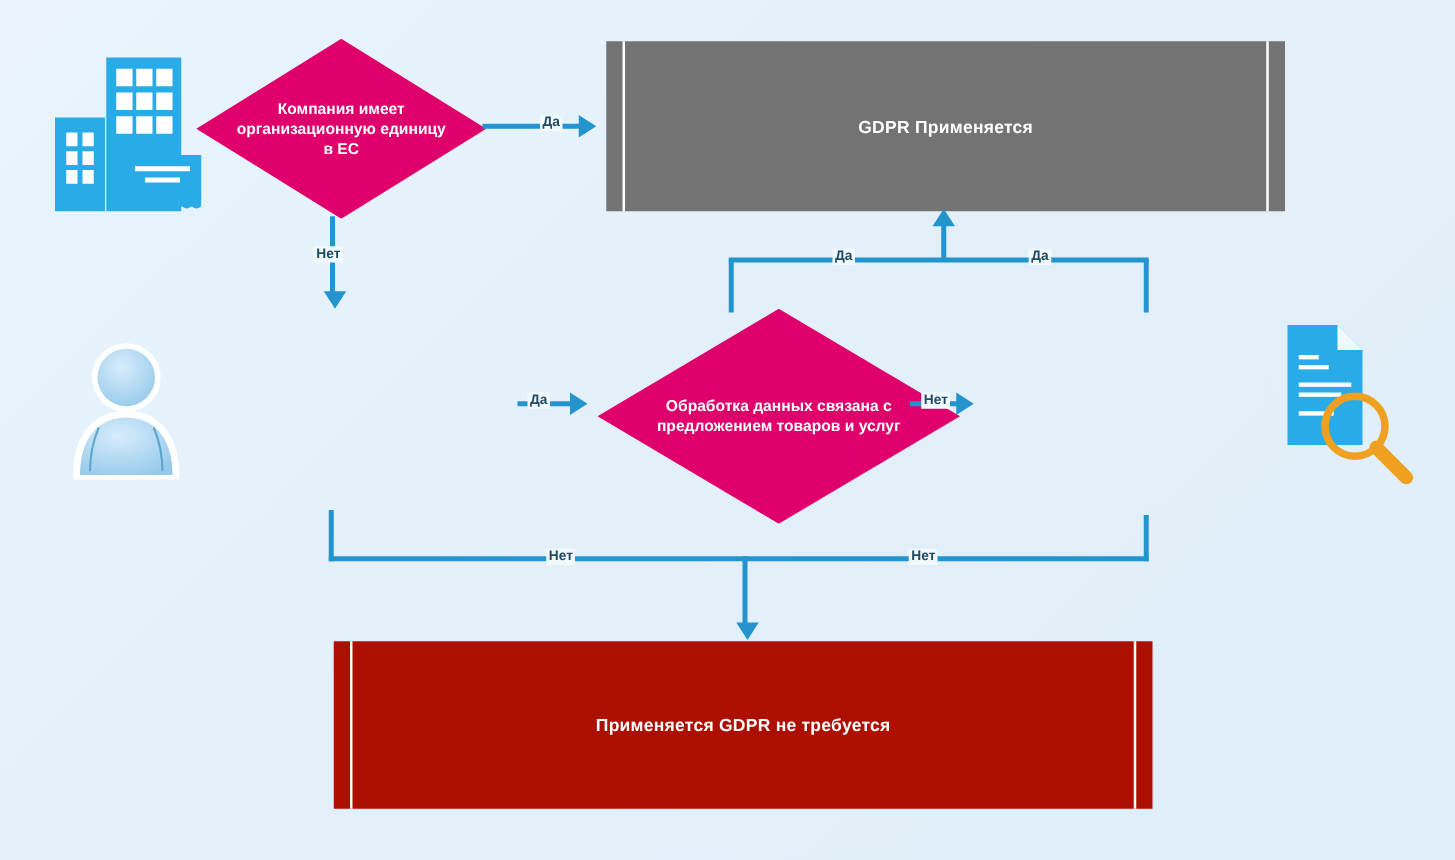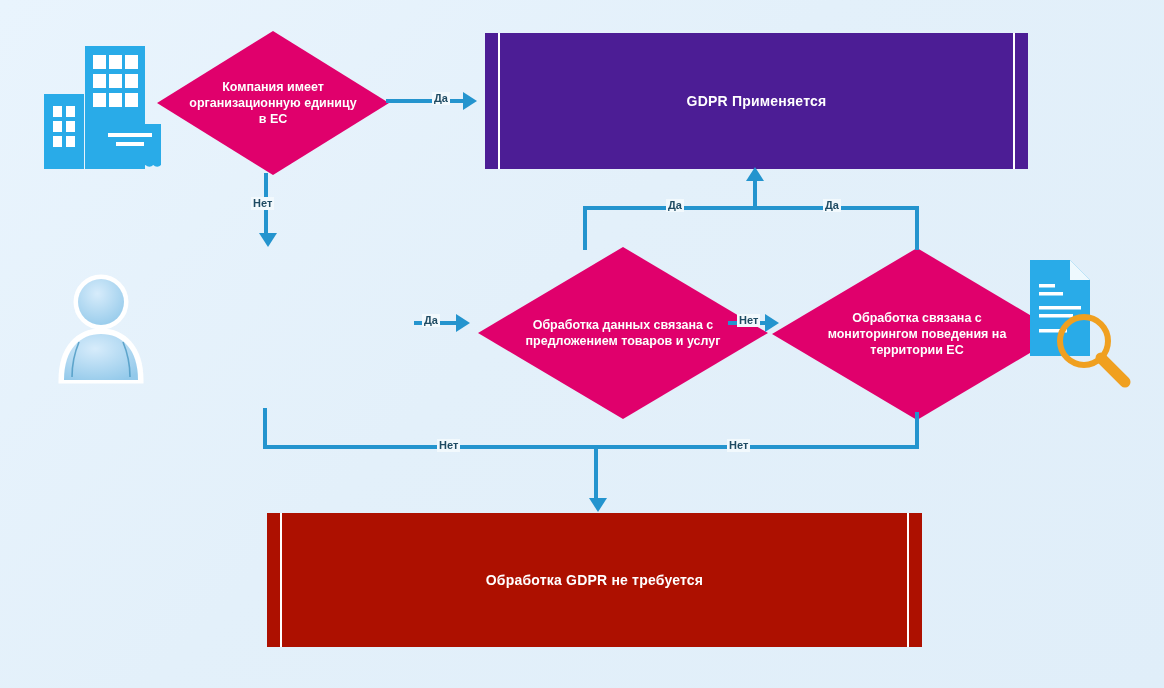--- a/index.html
+++ b/index.html
@@ -32,21 +32,21 @@
   .termbox{position:absolute;display:flex;align-items:center;justify-content:center;}
   .termbox .inner-line-l,.termbox .inner-line-r{
     position:absolute;top:0;bottom:0;width:2px;background:#ffffff;
   }
   .termbox .inner-line-l{left:13px;}
   .termbox .inner-line-r{right:13px;}
   .termbox .blabel{
     position:relative;z-index:2;color:#ffffff;font-weight:bold;font-size:14px;
     letter-spacing:.2px;
   }
-  .green{background:#4c1d95;}
+  .green{background:#737373;}
   .red{background:#ad1000;}
 
   
   .line-h{position:absolute;height:4px;background:#2494ce;}
   .line-v{position:absolute;width:4px;background:#2494ce;}
   .arrow-r{position:absolute;width:0;height:0;
     border-top:9px solid transparent;border-bottom:9px solid transparent;
     border-left:14px solid #2494ce;}
   .arrow-d{position:absolute;width:0;height:0;
     border-left:9px solid transparent;border-right:9px solid transparent;
@@ -153,25 +153,20 @@
 
   <div class="diamond" style="left:478px;top:247px;width:290px;height:172px;font-size:12.5px;">
     <span class="dtext">Обработка данных связана с
 предложением товаров и услуг</span>
   </div>
 
   <div class="line-h" style="left:728px;top:321px;width:42px;"></div>
   <div class="arrow-r" style="left:765px;top:314px;"></div>
   <div class="edge-label" style="left:737px;top:314px;">Нет</div>
 
-  <div class="diamond" style="left:772px;top:248px;width:290px;height:172px;font-size:12.5px;">
-    <span class="dtext">Обработка связана с
-мониторингом поведения на
-территории ЕС</span>
-  </div>
 
   <svg class="docicon" style="left:1022px;top:256px;" width="122" height="134" viewBox="0 0 122 134">
     <path d="M8 4 H48 L68 24 V100 H8 Z" fill="#29abe8"></path>
     <path d="M48 4 L68 24 H48 Z" fill="#ffffff" opacity=".92"></path>
     <rect x="17" y="28" width="16" height="3.5" fill="#ffffff"></rect>
     <rect x="17" y="36" width="24" height="3.5" fill="#ffffff"></rect>
     <rect x="17" y="50" width="42" height="3.5" fill="#ffffff"></rect>
     <rect x="17" y="58" width="34" height="3.5" fill="#ffffff"></rect>
     <rect x="17" y="73" width="28" height="3.5" fill="#ffffff"></rect>
     <circle cx="62" cy="85" r="24" fill="none" stroke="#f0a020" stroke-width="6"></circle>
@@ -190,16 +185,16 @@
   <div class="line-v" style="left:915px;top:412px;height:37px;"></div>
   <div class="line-h" style="left:263px;top:445px;width:656px;"></div>
   <div class="line-v" style="left:594px;top:445px;height:55px;"></div>
   <div class="arrow-d" style="left:589px;top:498px;"></div>
   <div class="edge-label" style="left:437px;top:439px;">Нет</div>
   <div class="edge-label" style="left:727px;top:439px;">Нет</div>
 
   <div class="termbox red" style="left:267px;top:513px;width:655px;height:134px;">
     <div class="inner-line-l"></div>
     <div class="inner-line-r"></div>
-    <span class="blabel">Обработка GDPR не требуется</span>
+    <span class="blabel">Применяется GDPR не требуется</span>
   </div>
 
 </div>
 
 </body></html>

